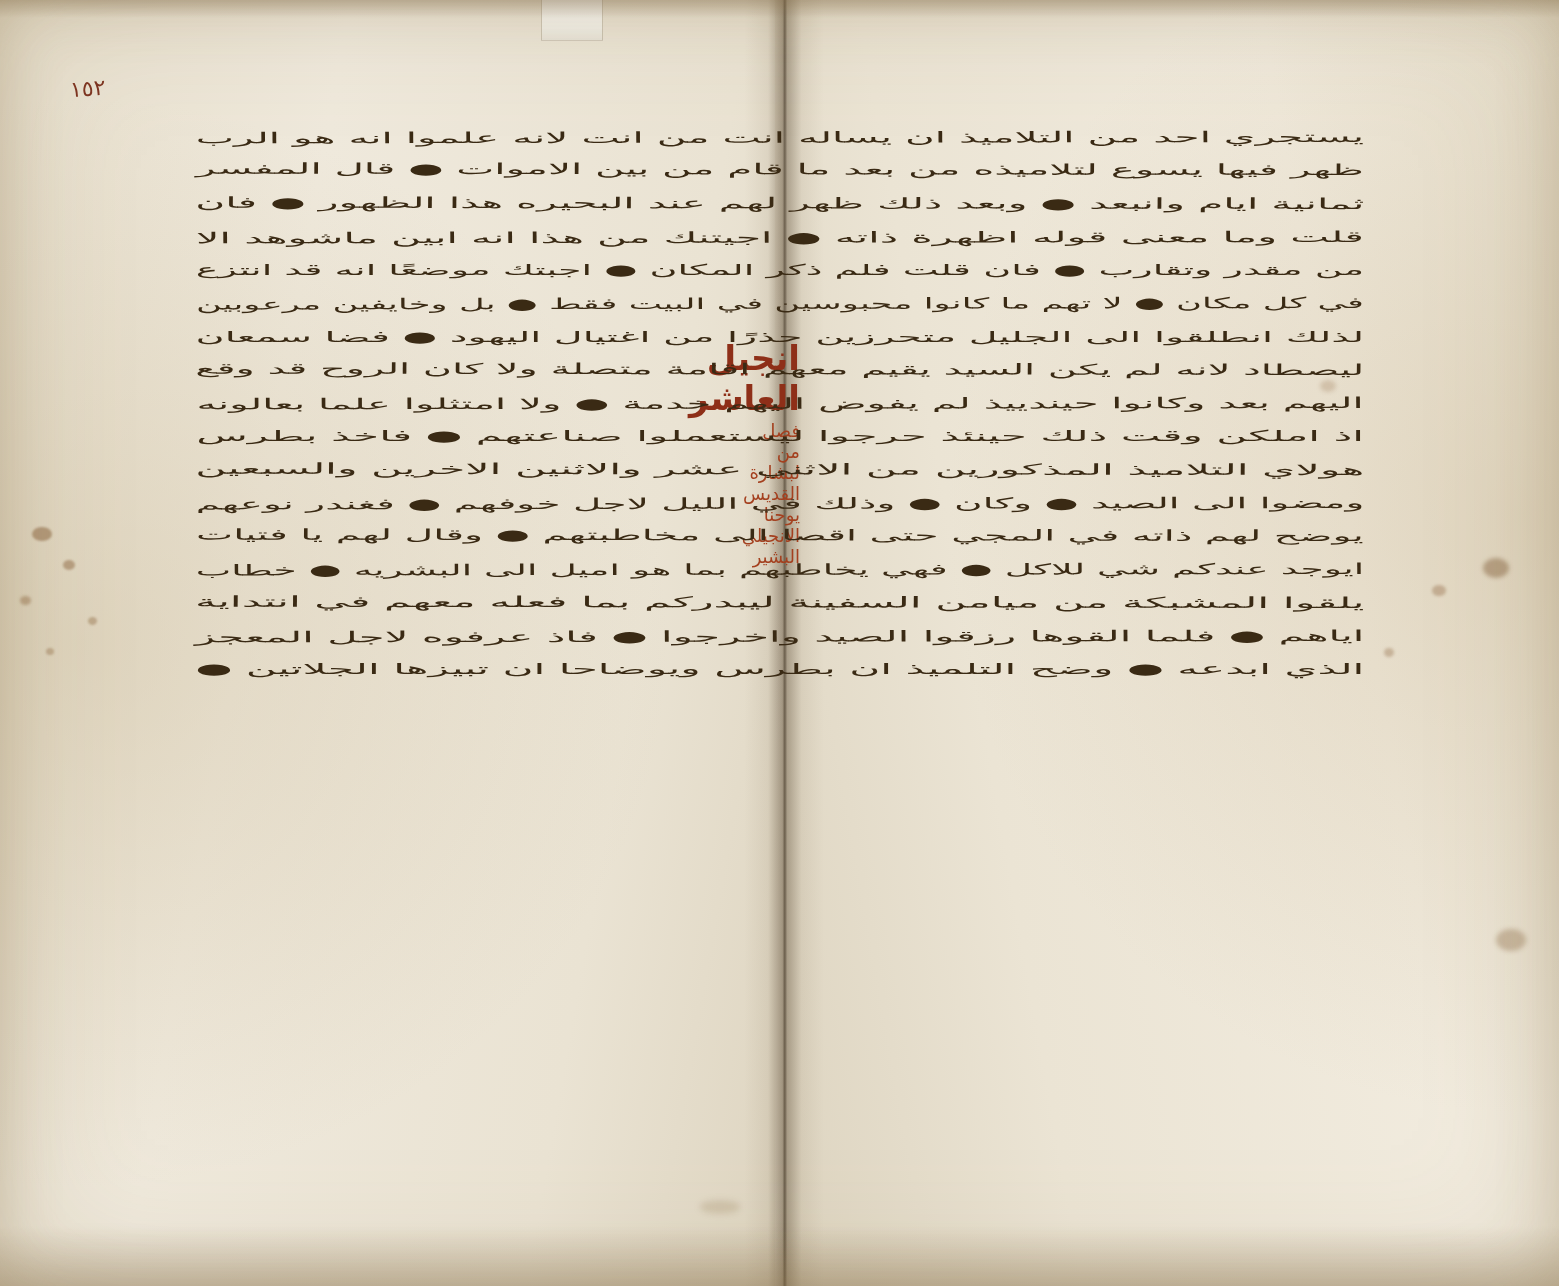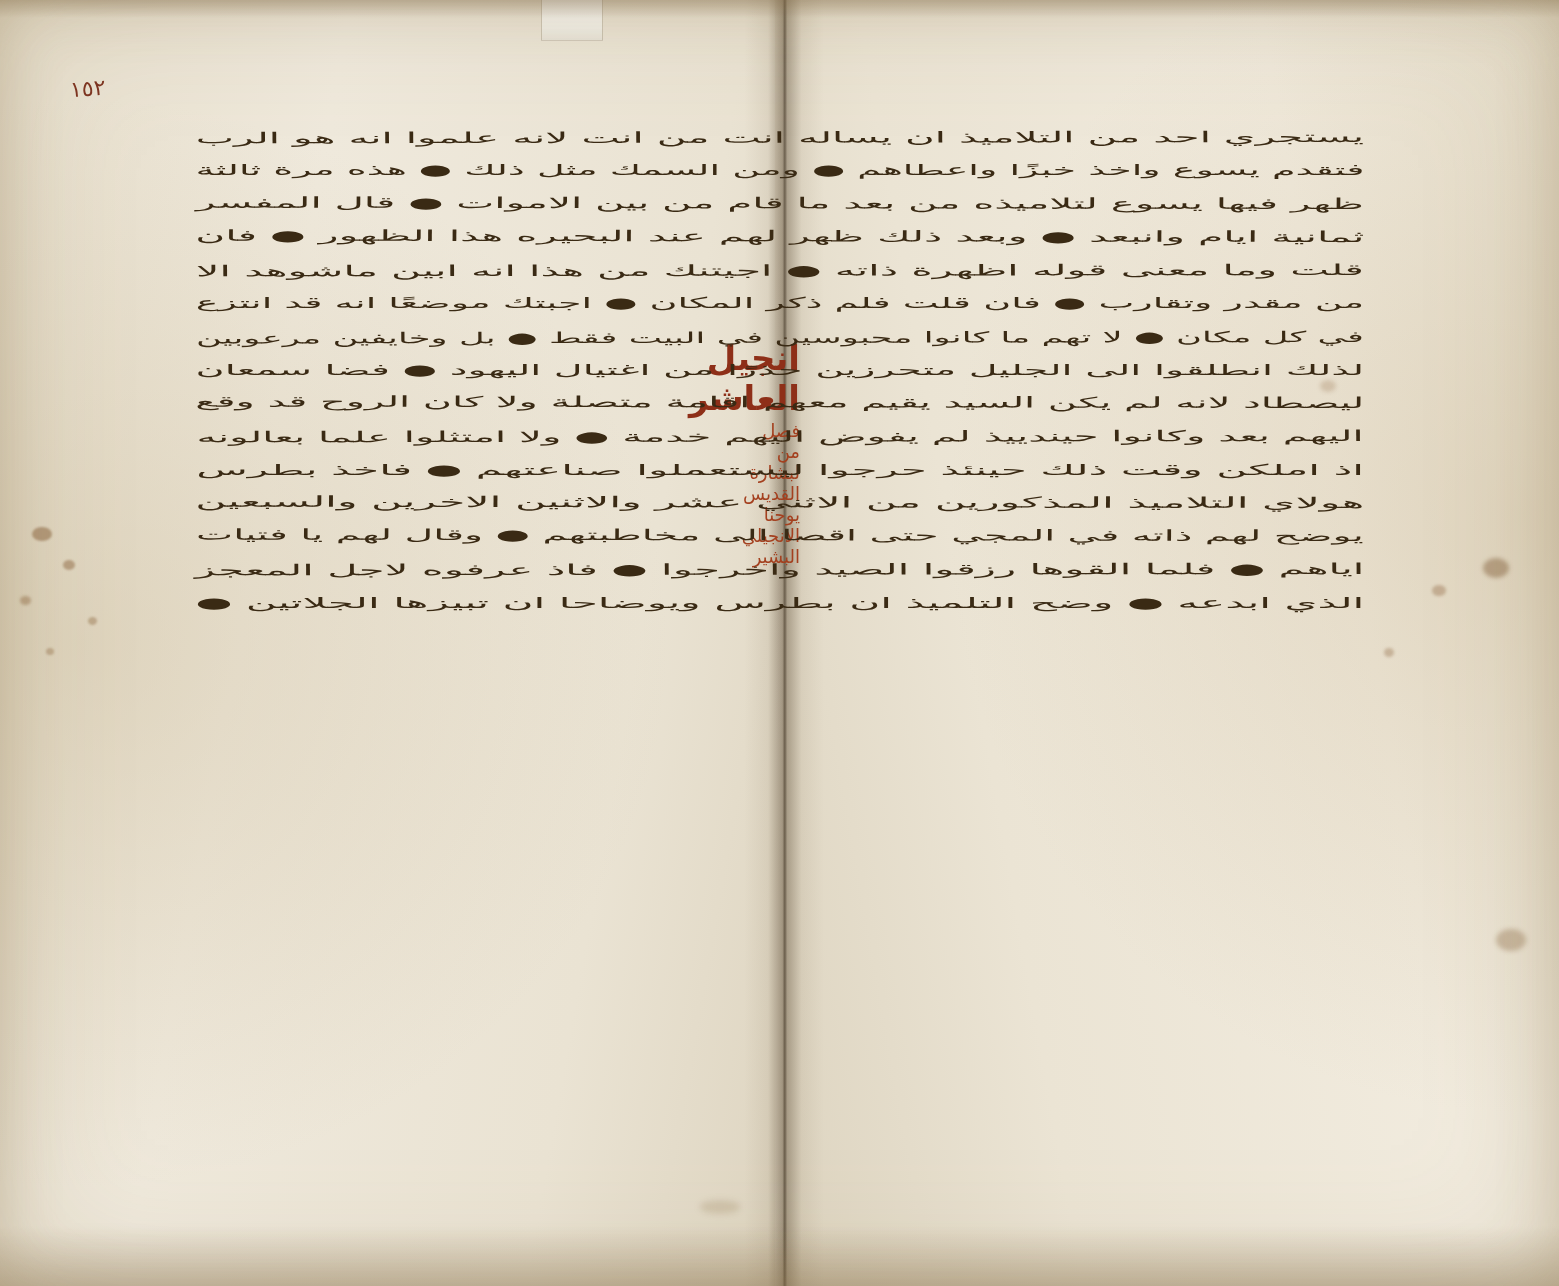--- a/index.html
+++ b/index.html
@@ -211,23 +211,20 @@
     <div class="lrow">
         <span class="txt" style="display: inline-block; transform-origin: right center; transform: scaleX(0) rotate(0deg); white-space: nowrap;">يستجرو</span>
       </div>
   </div>
 
   <div class="col left-col">
     <div class="lrow">
         <span class="txt" style="display: inline-block; transform-origin: right center; transform: scaleX(2.71) rotate(-0.18deg); white-space: nowrap;">يستجري احد من التلاميذ ان يساله انت من انت لانه علموا انه هو الرب</span>
       </div>
     <div class="lrow">
-        <span class="txt" style="display: inline-block; transform-origin: right center; transform: scaleX(2.539) rotate(0deg); white-space: nowrap;">فتقدم يسوع واخذ خبزًا واعطاهم ● ومن السمك مثل ذلك ● هذه مرة ثالثة</span>
-      </div>
-    <div class="lrow">
         <span class="txt" style="display: inline-block; transform-origin: right center; transform: scaleX(2.691) rotate(0.18deg); white-space: nowrap;">ظهر فيها يسوع لتلاميذه من بعد ما قام من بين الاموات ● قال المفسر</span>
       </div>
     <div class="lrow">
         <span class="txt" style="display: inline-block; transform-origin: right center; transform: scaleX(2.723) rotate(0.18deg); white-space: nowrap;">ثمانية ايام وانبعد ● وبعد ذلك ظهر لهم عند البحيره هذا الظهور ● فان</span>
       </div>
     <div class="lrow">
         <span class="txt" style="display: inline-block; transform-origin: right center; transform: scaleX(2.748) rotate(-0.18deg); white-space: nowrap;">قلت وما معنى قوله اظهرة ذاته ● اجيتنك من هذا انه ابين ماشوهد الا</span>
       </div>
     <div class="lrow">
         <span class="txt" style="display: inline-block; transform-origin: right center; transform: scaleX(2.539) rotate(0deg); white-space: nowrap;">من مقدر وتقارب ● فان قلت فلم ذكر المكان ● اجبتك موضعًا انه قد انتزع</span>
@@ -244,21 +241,30 @@
     <div class="lrow">
         <span class="txt" style="display: inline-block; transform-origin: right center; transform: scaleX(2.685) rotate(-0.18deg); white-space: nowrap;">اليهم بعد وكانوا حيندييذ لم يفوض اليهم خدمة ● ولا امتثلوا علما بعالونه</span>
       </div>
     <div class="lrow">
         <span class="txt" style="display: inline-block; transform-origin: right center; transform: scaleX(2.814) rotate(0deg); white-space: nowrap;">اذ املكن وقت ذلك حينئذ حرجوا ليستعملوا صناعتهم ● فاخذ بطرس</span>
       </div>
     <div class="lrow">
         <span class="txt" style="display: inline-block; transform-origin: right center; transform: scaleX(2.842) rotate(0.18deg); white-space: nowrap;">هولاي التلاميذ المذكورين من الاثني عشر والاثنين الاخرين والسبعين</span>
       </div>
     <div class="lrow">
+        <span class="txt" style="display: inline-block; transform-origin: right center; transform: scaleX(2.601) rotate(-0.18deg); white-space: nowrap;">ومضوا الى الصيد ● وكان ● وذلك في الليل لاجل خوفهم ● فغندر نوعهم</span>
+      </div>
+    <div class="lrow">
         <span class="txt" style="display: inline-block; transform-origin: right center; transform: scaleX(2.625) rotate(0.18deg); white-space: nowrap;">يوضح لهم ذاته في المجي حتى اقصا الى مخاطبتهم ● وقال لهم يا فتيات</span>
+      </div>
+    <div class="lrow">
+        <span class="txt" style="display: inline-block; transform-origin: right center; transform: scaleX(2.512) rotate(-0.18deg); white-space: nowrap;">ايوجد عندكم شي للاكل ● فهي يخاطبهم بما هو اميل الى البشريه ● خطاب</span>
+      </div>
+    <div class="lrow">
+        <span class="txt" style="display: inline-block; transform-origin: right center; transform: scaleX(2.849) rotate(0.18deg); white-space: nowrap;">يلقوا المشبكة من ميامن السفينة ليبدركم بما فعله معهم في انتداية</span>
       </div>
     <div class="lrow">
         <span class="txt" style="display: inline-block; transform-origin: right center; transform: scaleX(2.788) rotate(-0.18deg); white-space: nowrap;">اياهم ● فلما القوها رزقوا الصيد واخرجوا ● فاذ عرفوه لاجل المعجز</span>
       </div>
     <div class="lrow">
         <span class="txt" style="display: inline-block; transform-origin: right center; transform: scaleX(2.821) rotate(0deg); white-space: nowrap;">الذي ابدعه ● وضح التلميذ ان بطرس ويوضاحا ان تبيزها الجلاتين ●</span>
       </div>
   </div>
 
   <div id="topstrip"></div>

